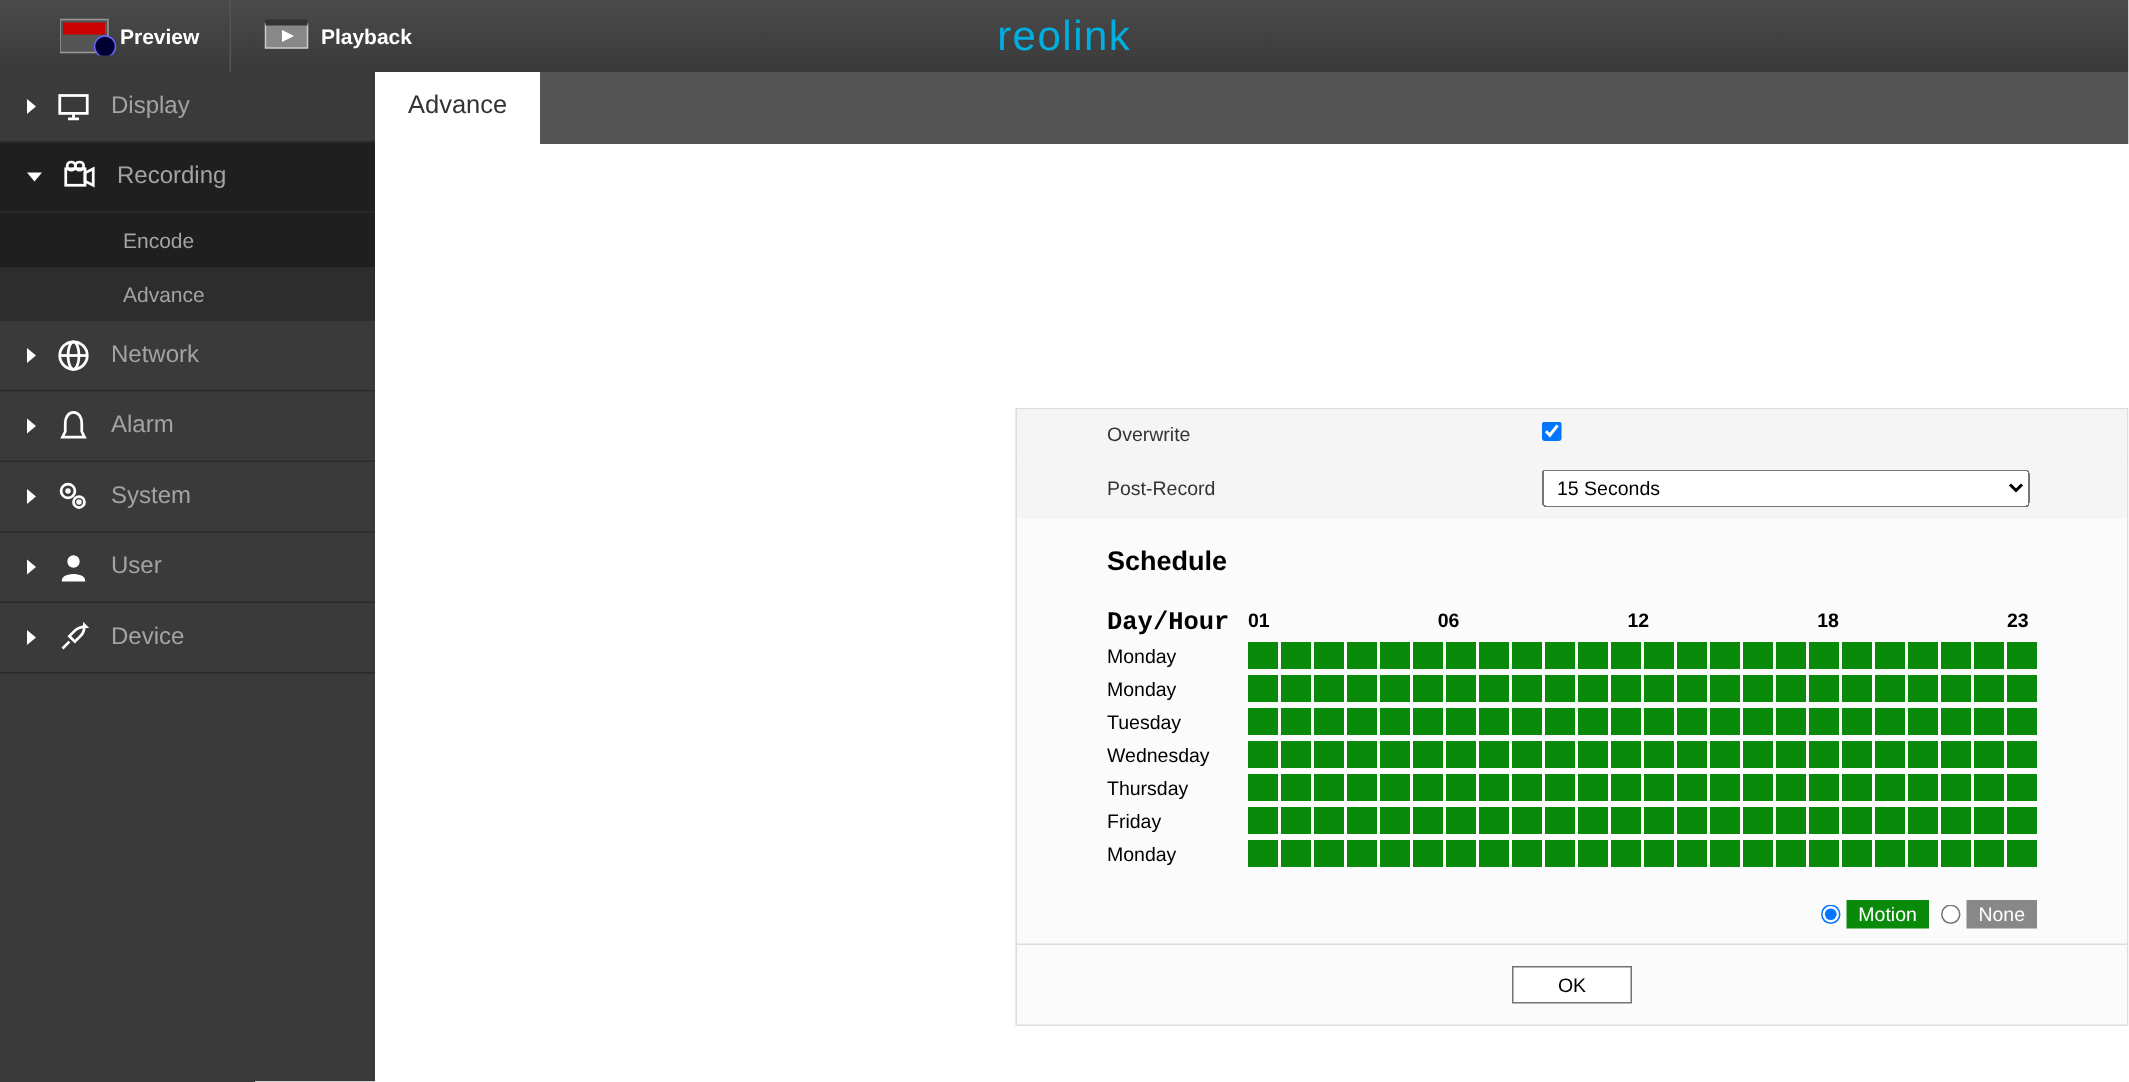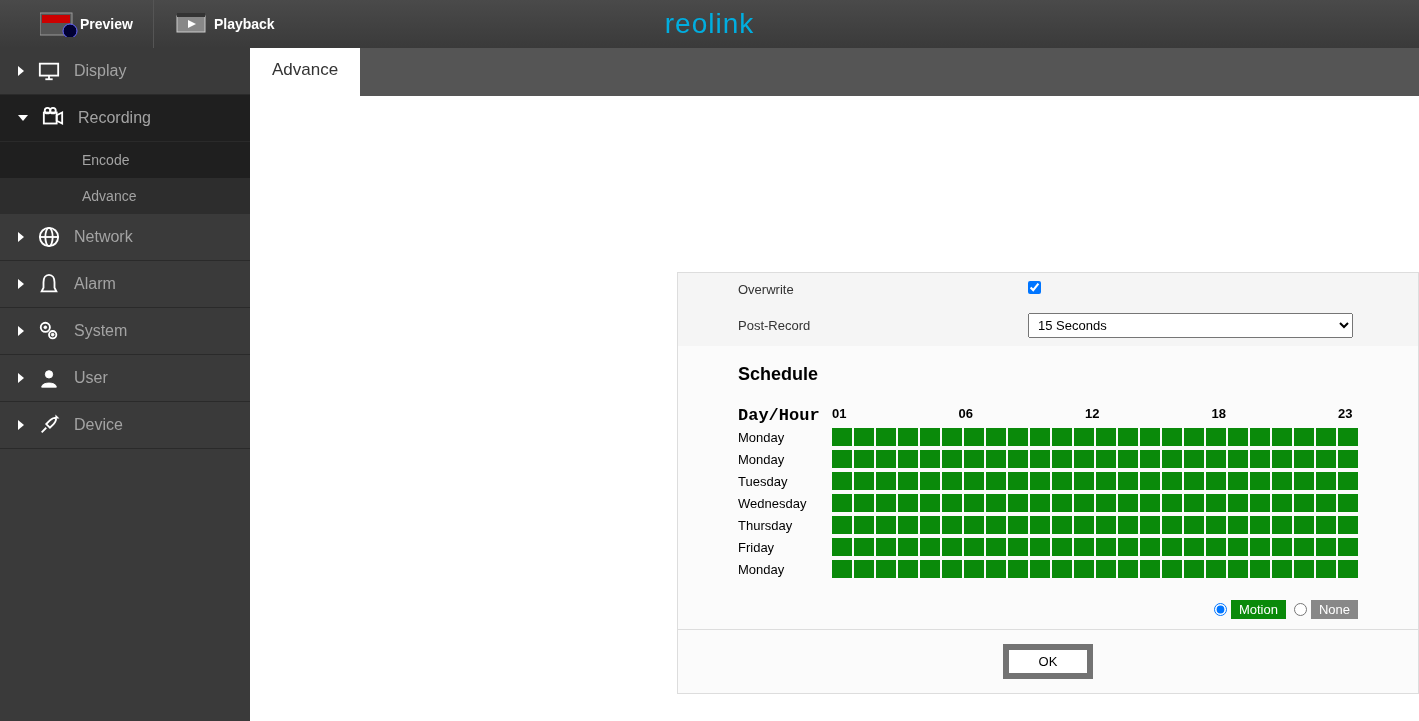--- a/index.html
+++ b/index.html
@@ -166,21 +166,21 @@
   display: flex;
   justify-content: flex-end;
   gap: 8px;
   padding: 10px 60px;
   align-items: center;
 }
 .legend label { display: flex; align-items:center; gap: 4px; font-size: 13px;}
 .legend .badge-motion { background: #0a8a0a; color: #fff; padding: 2px 8px; font-size: 13px; }
 .legend .badge-none { background: #888; color: #fff; padding: 2px 8px; font-size: 13px; }
 .ok-row { display:flex; justify-content:center; padding: 14px; border-top: 1px solid #ddd;}
-.ok-btn { padding: 4px 30px; font-size: 13px; background: #fff; border: 6px solid #737373; cursor: pointer;}
+.ok-btn { padding: 4px 30px; font-size: 13px; background: #fff; border: 1px solid #737373; cursor: pointer;}
 </style>
 </head>
 <body>
 
 <div class="header">
   <div class="header-item">
     <span class="header-icon">
       <svg width="40" height="26" viewBox="0 0 40 26">
           <rect x="0" y="2" width="32" height="22" fill="#555" stroke="#999"></rect>
           <rect x="2" y="4" width="28" height="8" fill="#c00"></rect>

